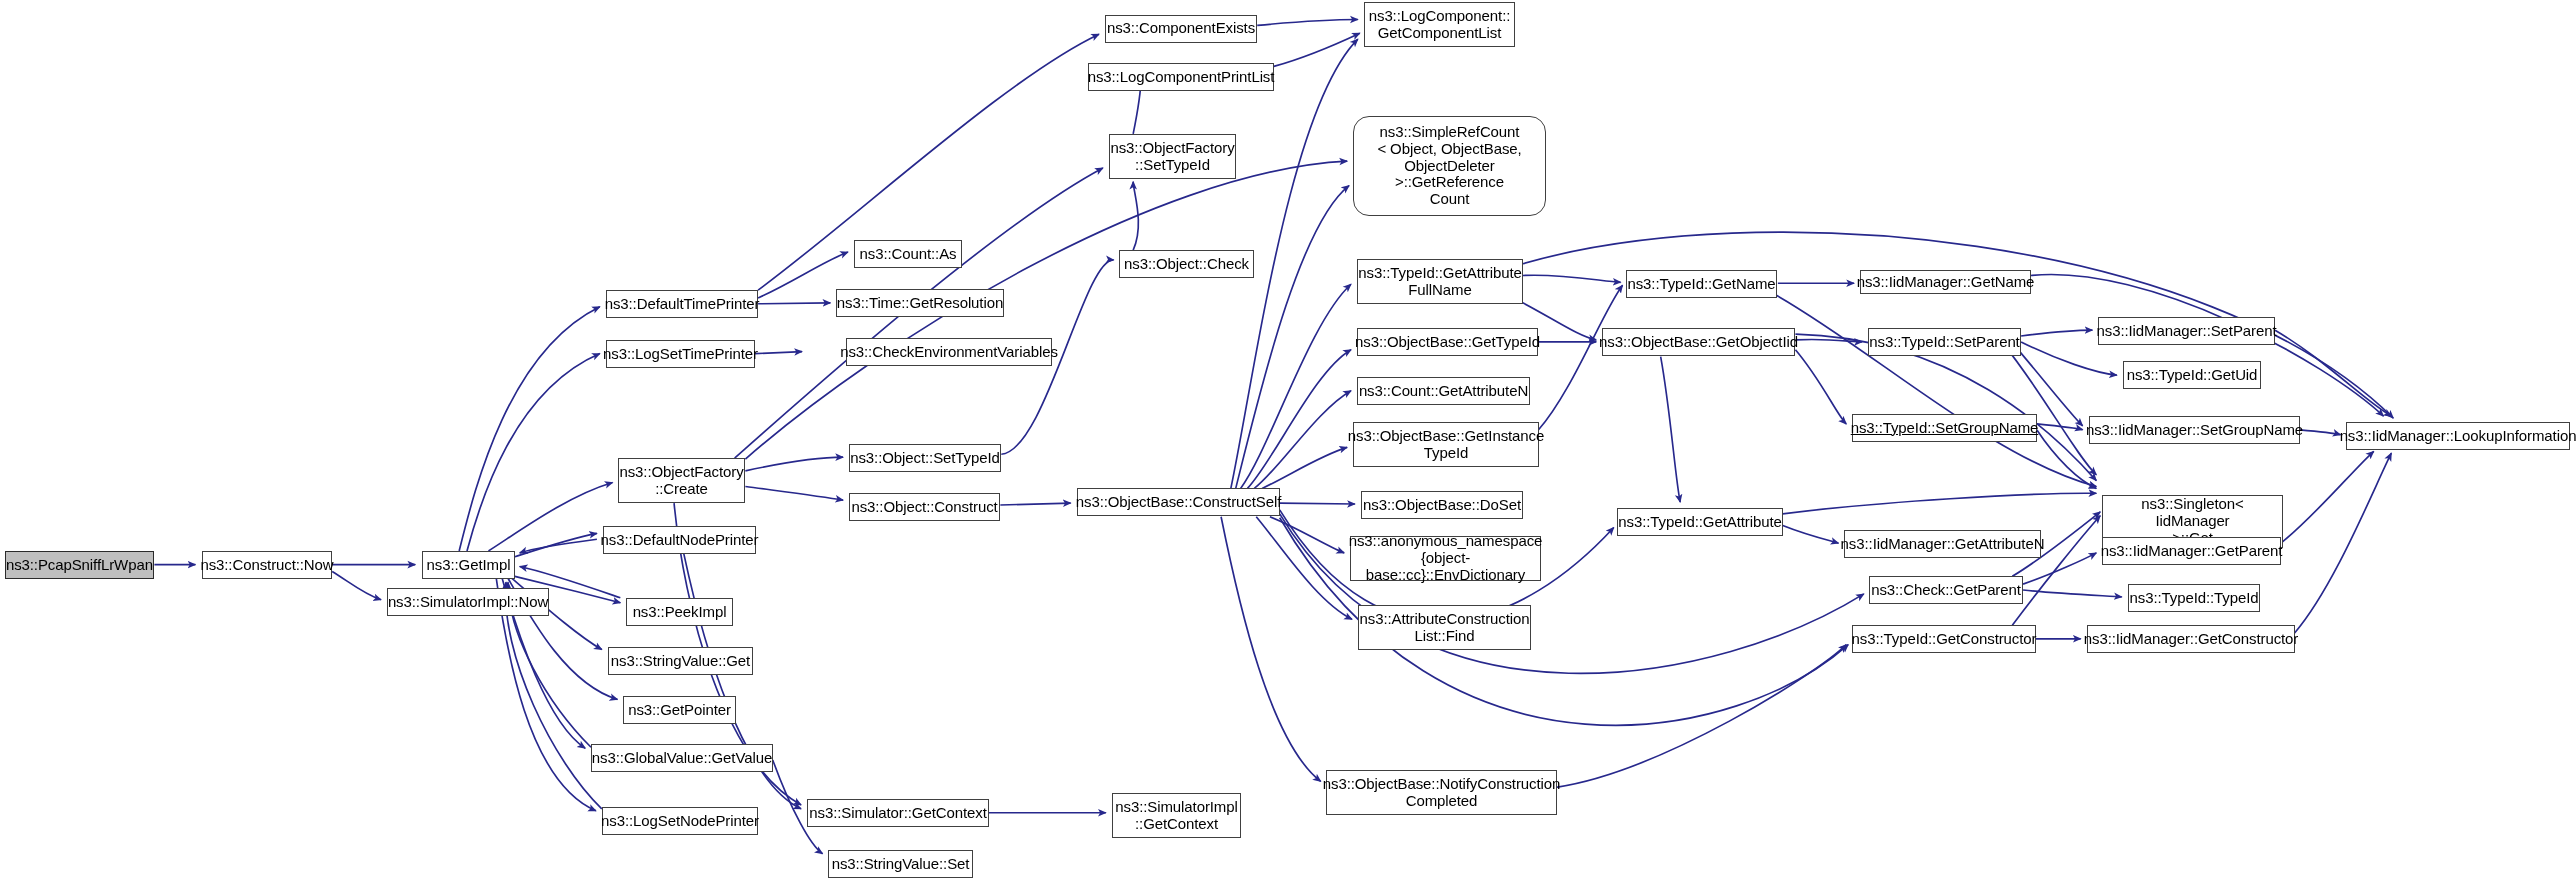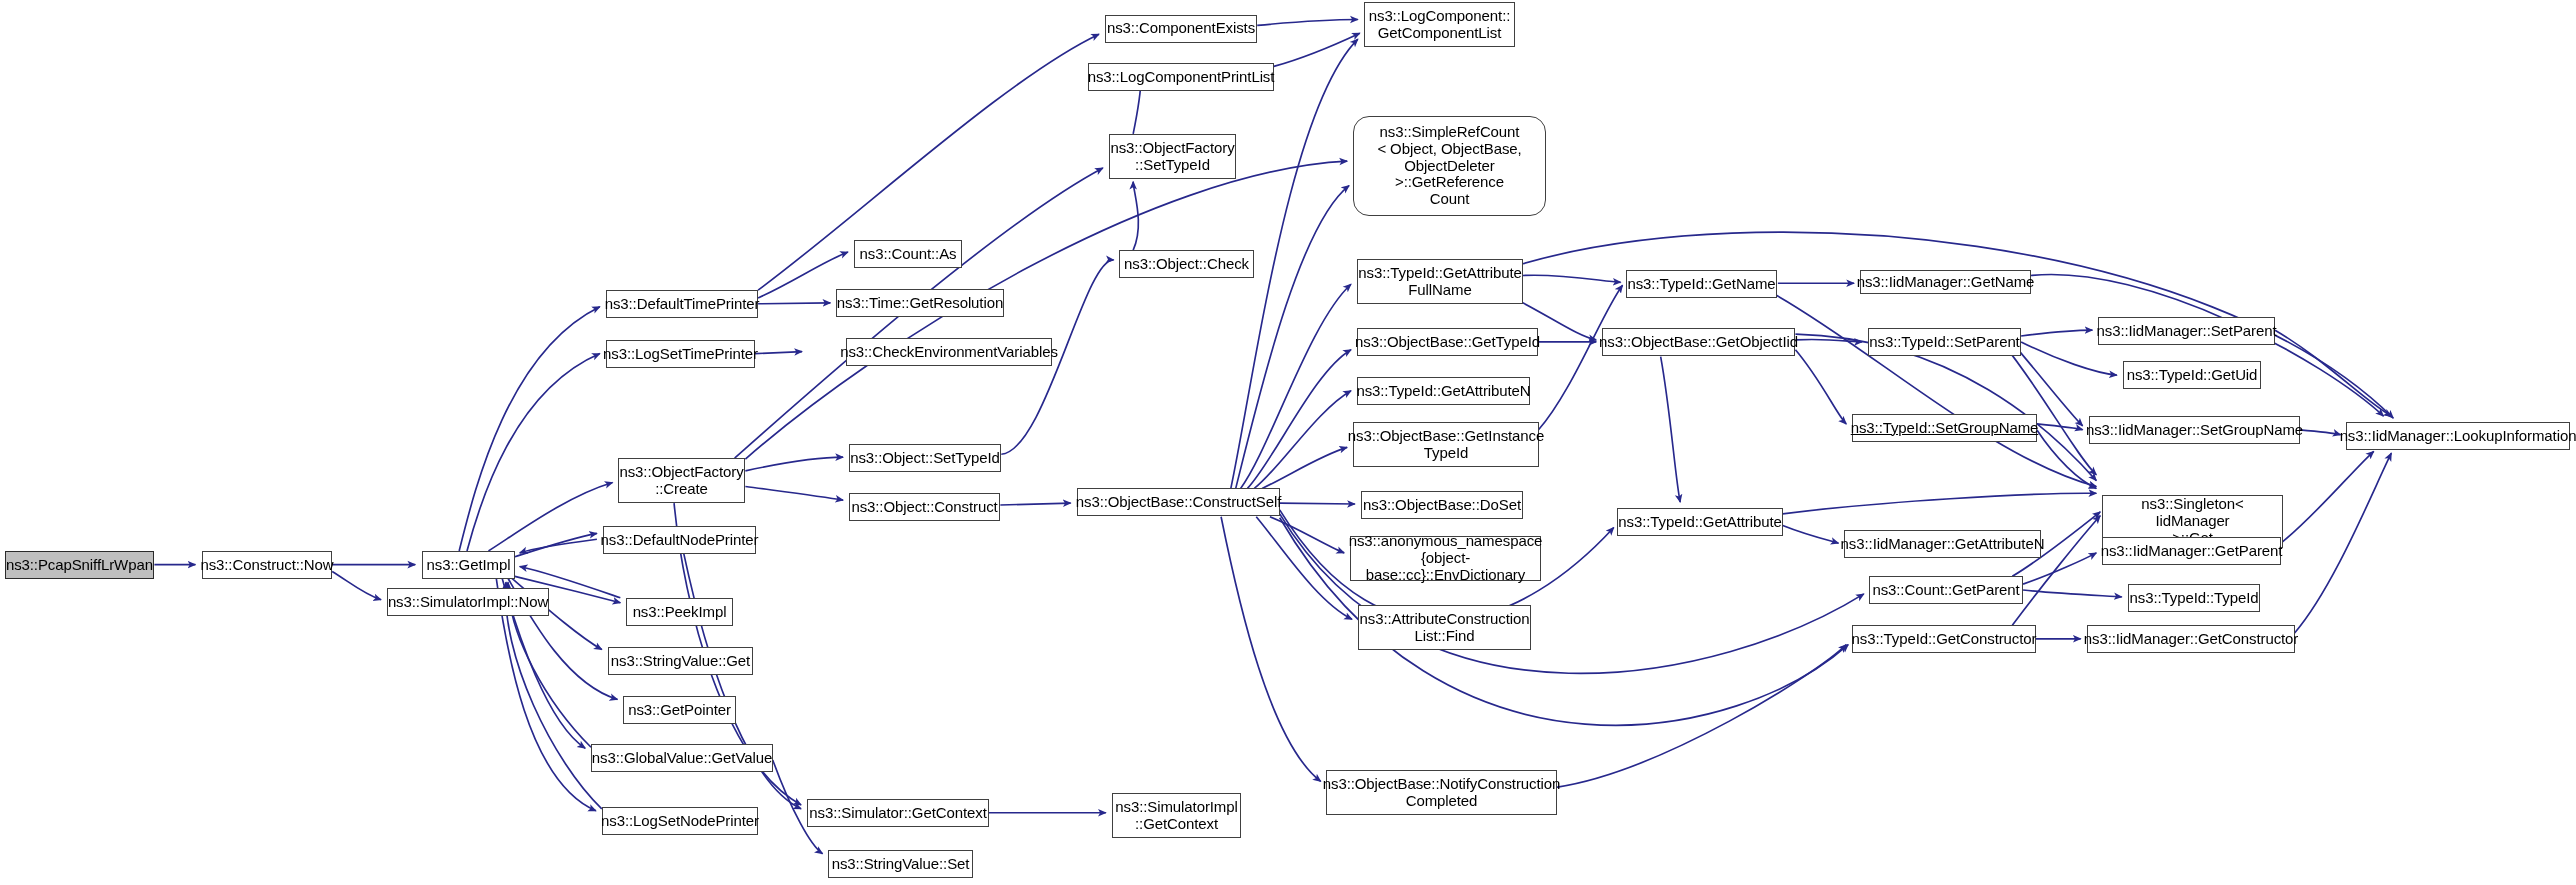--- a/index.html
+++ b/index.html
@@ -195,21 +195,21 @@
 Count</span>
       </div>
       <div class="node" style="left: 1357px; top: 259px; width: 166px; height: 45px;">
         <span class="lbl">ns3::TypeId::GetAttribute
 FullName</span>
       </div>
       <div class="node" style="left: 1357px; top: 328px; width: 181px; height: 28px;">
         <span class="lbl">ns3::ObjectBase::GetTypeId</span>
       </div>
       <div class="node" style="left: 1357px; top: 377px; width: 173px; height: 28px;">
-        <span class="lbl">ns3::TypeId::GetAttributeN</span>
+        <span class="lbl">ns3::Count::GetAttributeN</span>
       </div>
       <div class="node" style="left: 1353px; top: 422px; width: 186px; height: 45px;">
         <span class="lbl">ns3::ObjectBase::GetInstance
 TypeId</span>
       </div>
       <div class="node" style="left: 1361px; top: 491px; width: 162px; height: 28px;">
         <span class="lbl">ns3::ObjectBase::DoSet</span>
       </div>
       <div class="node" style="left: 1350px; top: 536px; width: 191px; height: 45px;">
         <span class="lbl">ns3::anonymous_namespace
@@ -238,21 +238,21 @@
       <div class="node" style="left: 1868px; top: 328px; width: 153px; height: 28px;">
         <span class="lbl">ns3::TypeId::SetParent</span>
       </div>
       <div class="node" style="left: 1852px; top: 414px; width: 185px; height: 28px; text-decoration: underline;">
         <span class="lbl">ns3::TypeId::SetGroupName</span>
       </div>
       <div class="node" style="left: 1844px; top: 530px; width: 197px; height: 28px;">
         <span class="lbl">ns3::IidManager::GetAttributeN</span>
       </div>
       <div class="node" style="left: 1869px; top: 576px; width: 154px; height: 28px;">
-        <span class="lbl">ns3::Count::GetParent</span>
+        <span class="lbl">ns3::Check::GetParent</span>
       </div>
       <div class="node" style="left: 1852px; top: 625px; width: 184px; height: 28px;">
         <span class="lbl">ns3::TypeId::GetConstructor</span>
       </div>
       <div class="node" style="left: 2098px; top: 317px; width: 177px; height: 28px;">
         <span class="lbl">ns3::IidManager::SetParent</span>
       </div>
       <div class="node" style="left: 2123px; top: 361px; width: 138px; height: 28px;">
         <span class="lbl">ns3::TypeId::GetUid</span>
       </div>

